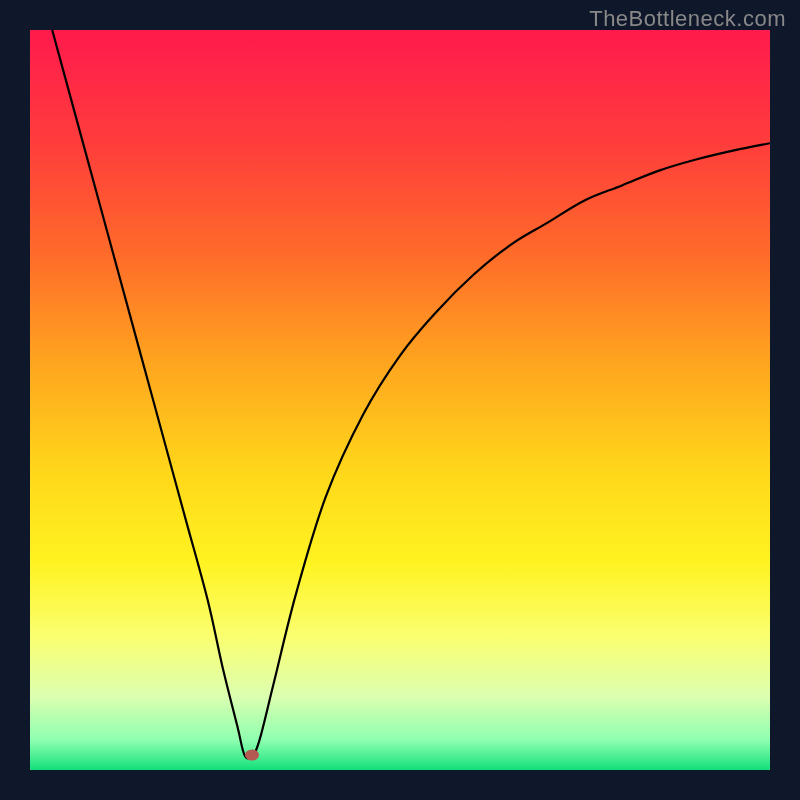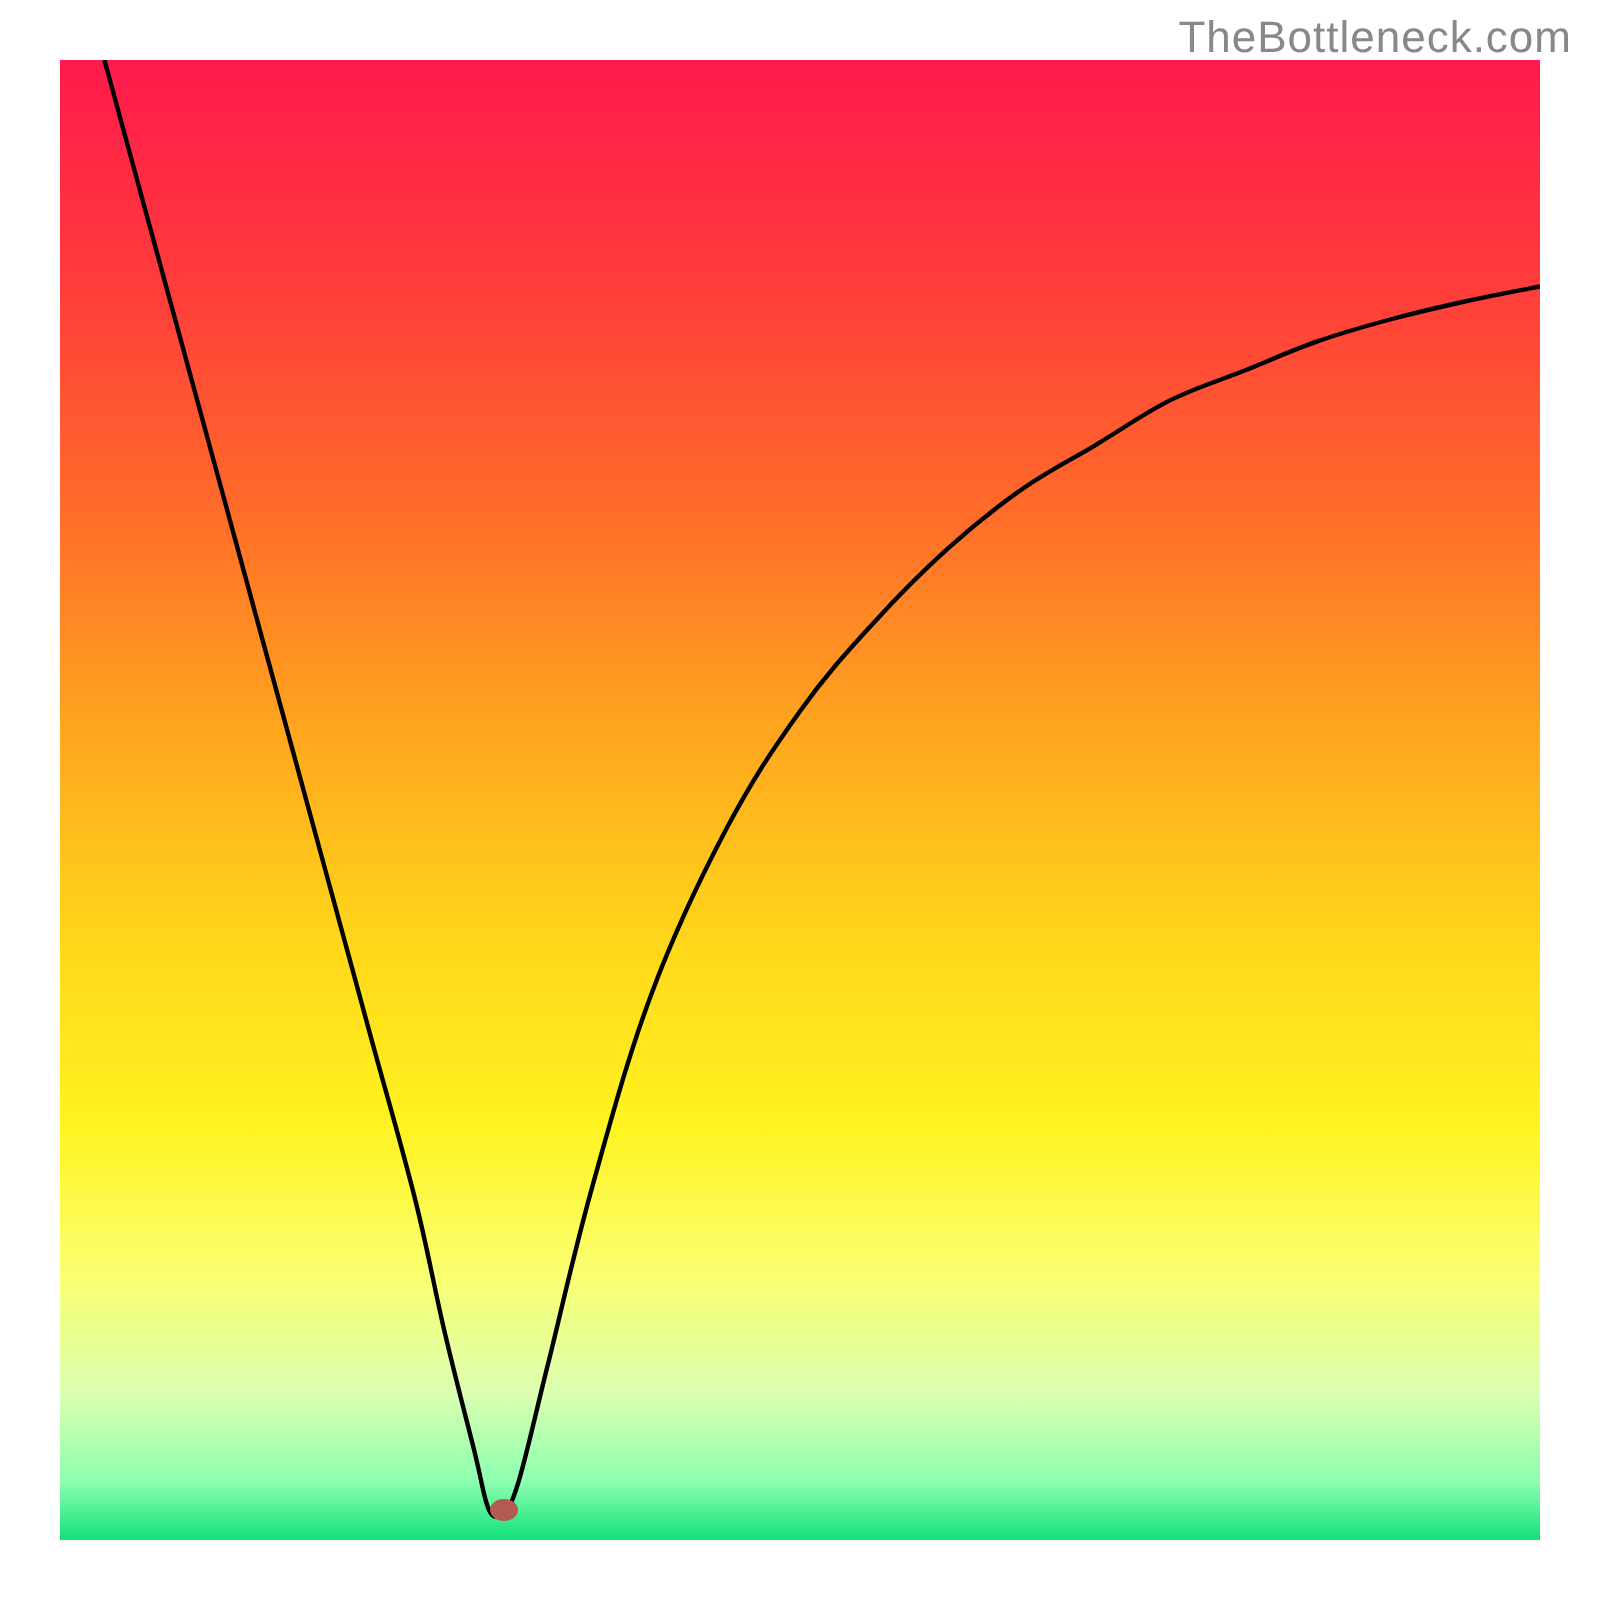--- a/index.html
+++ b/index.html
@@ -8,21 +8,21 @@
     width: 800px;
     height: 800px;
     background: #000;
     font-family: Arial, Helvetica, sans-serif;
     overflow: hidden;
   }
   .frame {
     position: relative;
     width: 800px;
     height: 800px;
-    background: #ffffff;
+    background: #0f172a;
   }
   .watermark {
     position: absolute;
     top: 6px;
     right: 14px;
     color: #888;
     font-size: 22px;
     letter-spacing: 0.5px;
     z-index: 5;
   }

